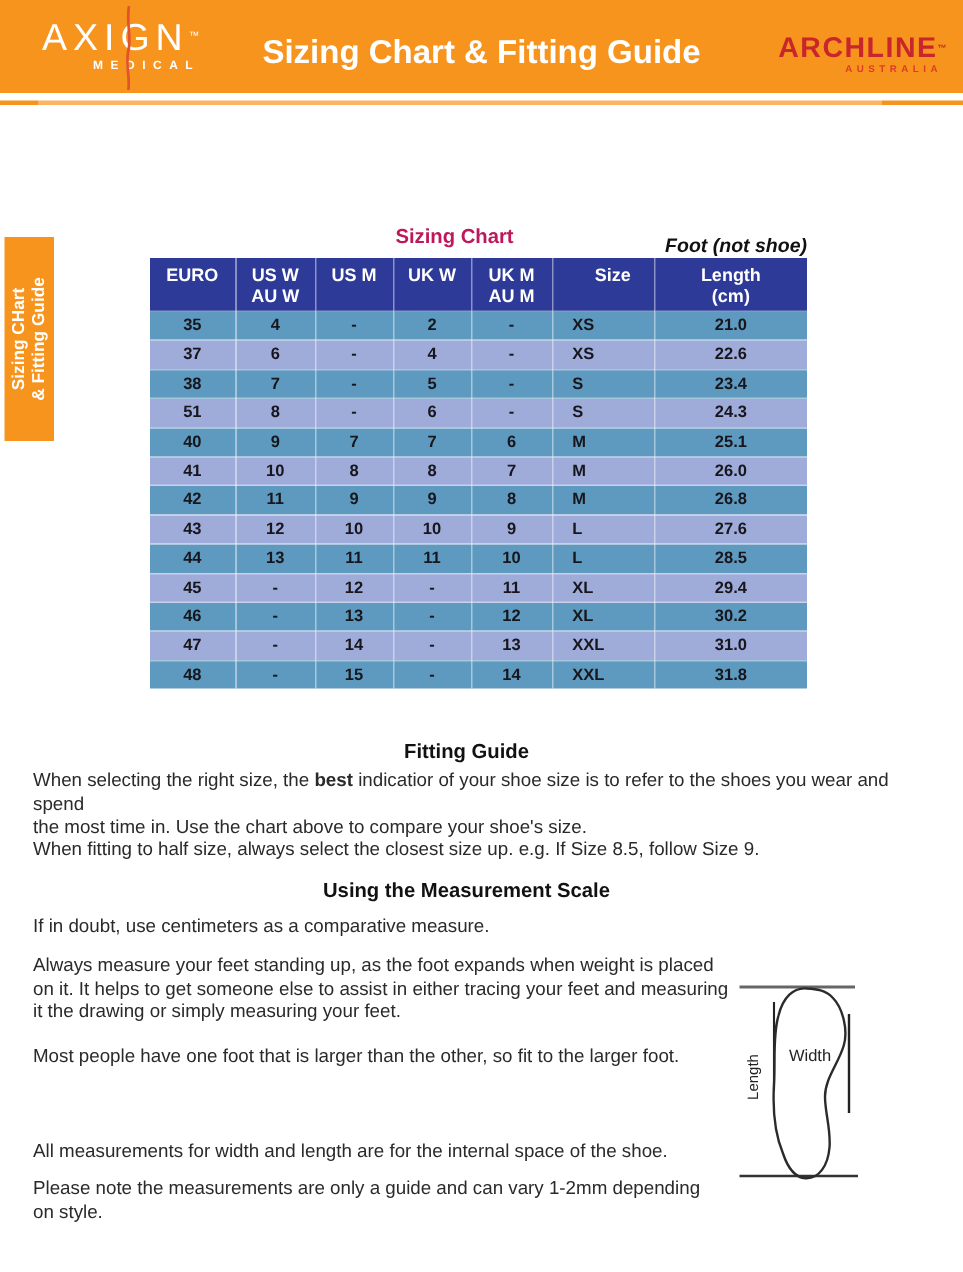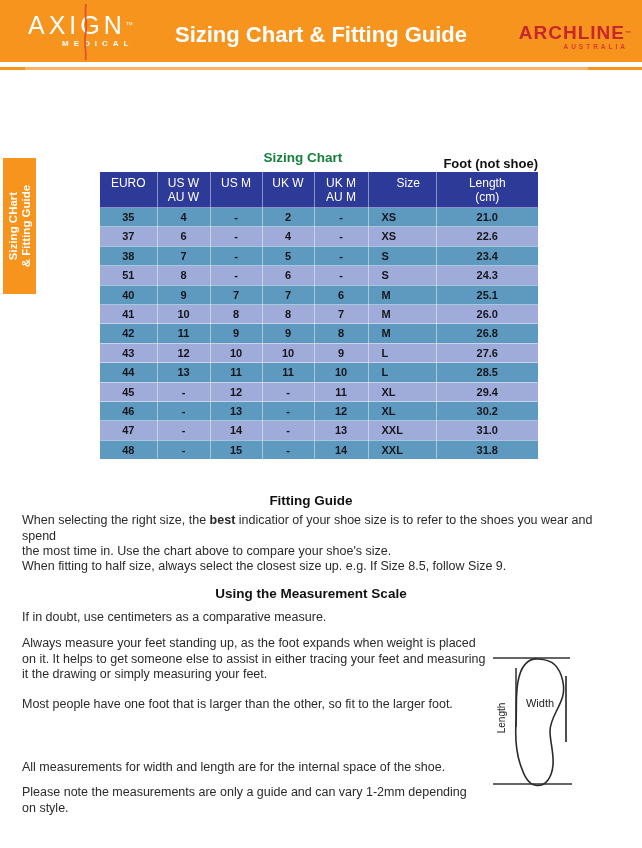--- a/index.html
+++ b/index.html
@@ -23,25 +23,25 @@
   #archline .sub{font-size:6.5px;letter-spacing:3px;color:#E0392E;font-weight:bold;margin-top:1px;padding-right:4px;}
 
   
   #side-tab{position:absolute;left:3px;top:158px;width:33px;height:136px;background:#F7941E;}
   #side-tab .rot{position:absolute;left:50%;top:50%;width:136px;
     transform:translate(-50%,-50%) rotate(-90deg);
     color:#fff;font-weight:bold;font-size:11.5px;line-height:13px;text-align:center;white-space:pre-line;}
 
   
   #tbl-title{position:absolute;left:0;top:150px;width:606px;text-align:center;
-    font-size:13.5px;font-weight:bold;color:#15803d;}
+    font-size:13.5px;font-weight:bold;color:#be185d;}
   #tbl-note{position:absolute;left:0;top:156px;width:538px;text-align:right;
-    font-size:13px;font-weight:bold;color:#111;}
+    font-size:13px;font-weight:bold;color:#111;font-style:italic;}
   #size-table{position:absolute;left:100px;top:172px;width:438px;border-collapse:collapse;table-layout:fixed;}
-  #size-table th{background:#2E3A97;color:#fff;font-size:12px;font-weight:normal;
+  #size-table th{background:#2E3A97;color:#fff;font-size:12px;font-weight:bold;
     vertical-align:top;padding:4px 0 3px 0;line-height:14px;white-space:pre-line;height:27px;}
   #size-table td{font-size:11px;font-weight:bold;color:#16161c;text-align:center;
     padding:0;height:18.4px;line-height:18.4px;}
   #size-table tbody tr:nth-child(odd) td{background:#5E9ABF;}
   #size-table tbody tr:nth-child(even) td{background:#9FABD9;}
   #size-table th,#size-table td{border:1px solid rgba(255,255,255,.45);}
   #size-table th:first-child,#size-table td:first-child{border-left:none;}
   #size-table th:last-child,#size-table td:last-child{border-right:none;}
   #size-table thead th{border-top:none;}
   #size-table tbody tr:last-child td{border-bottom:none;}

